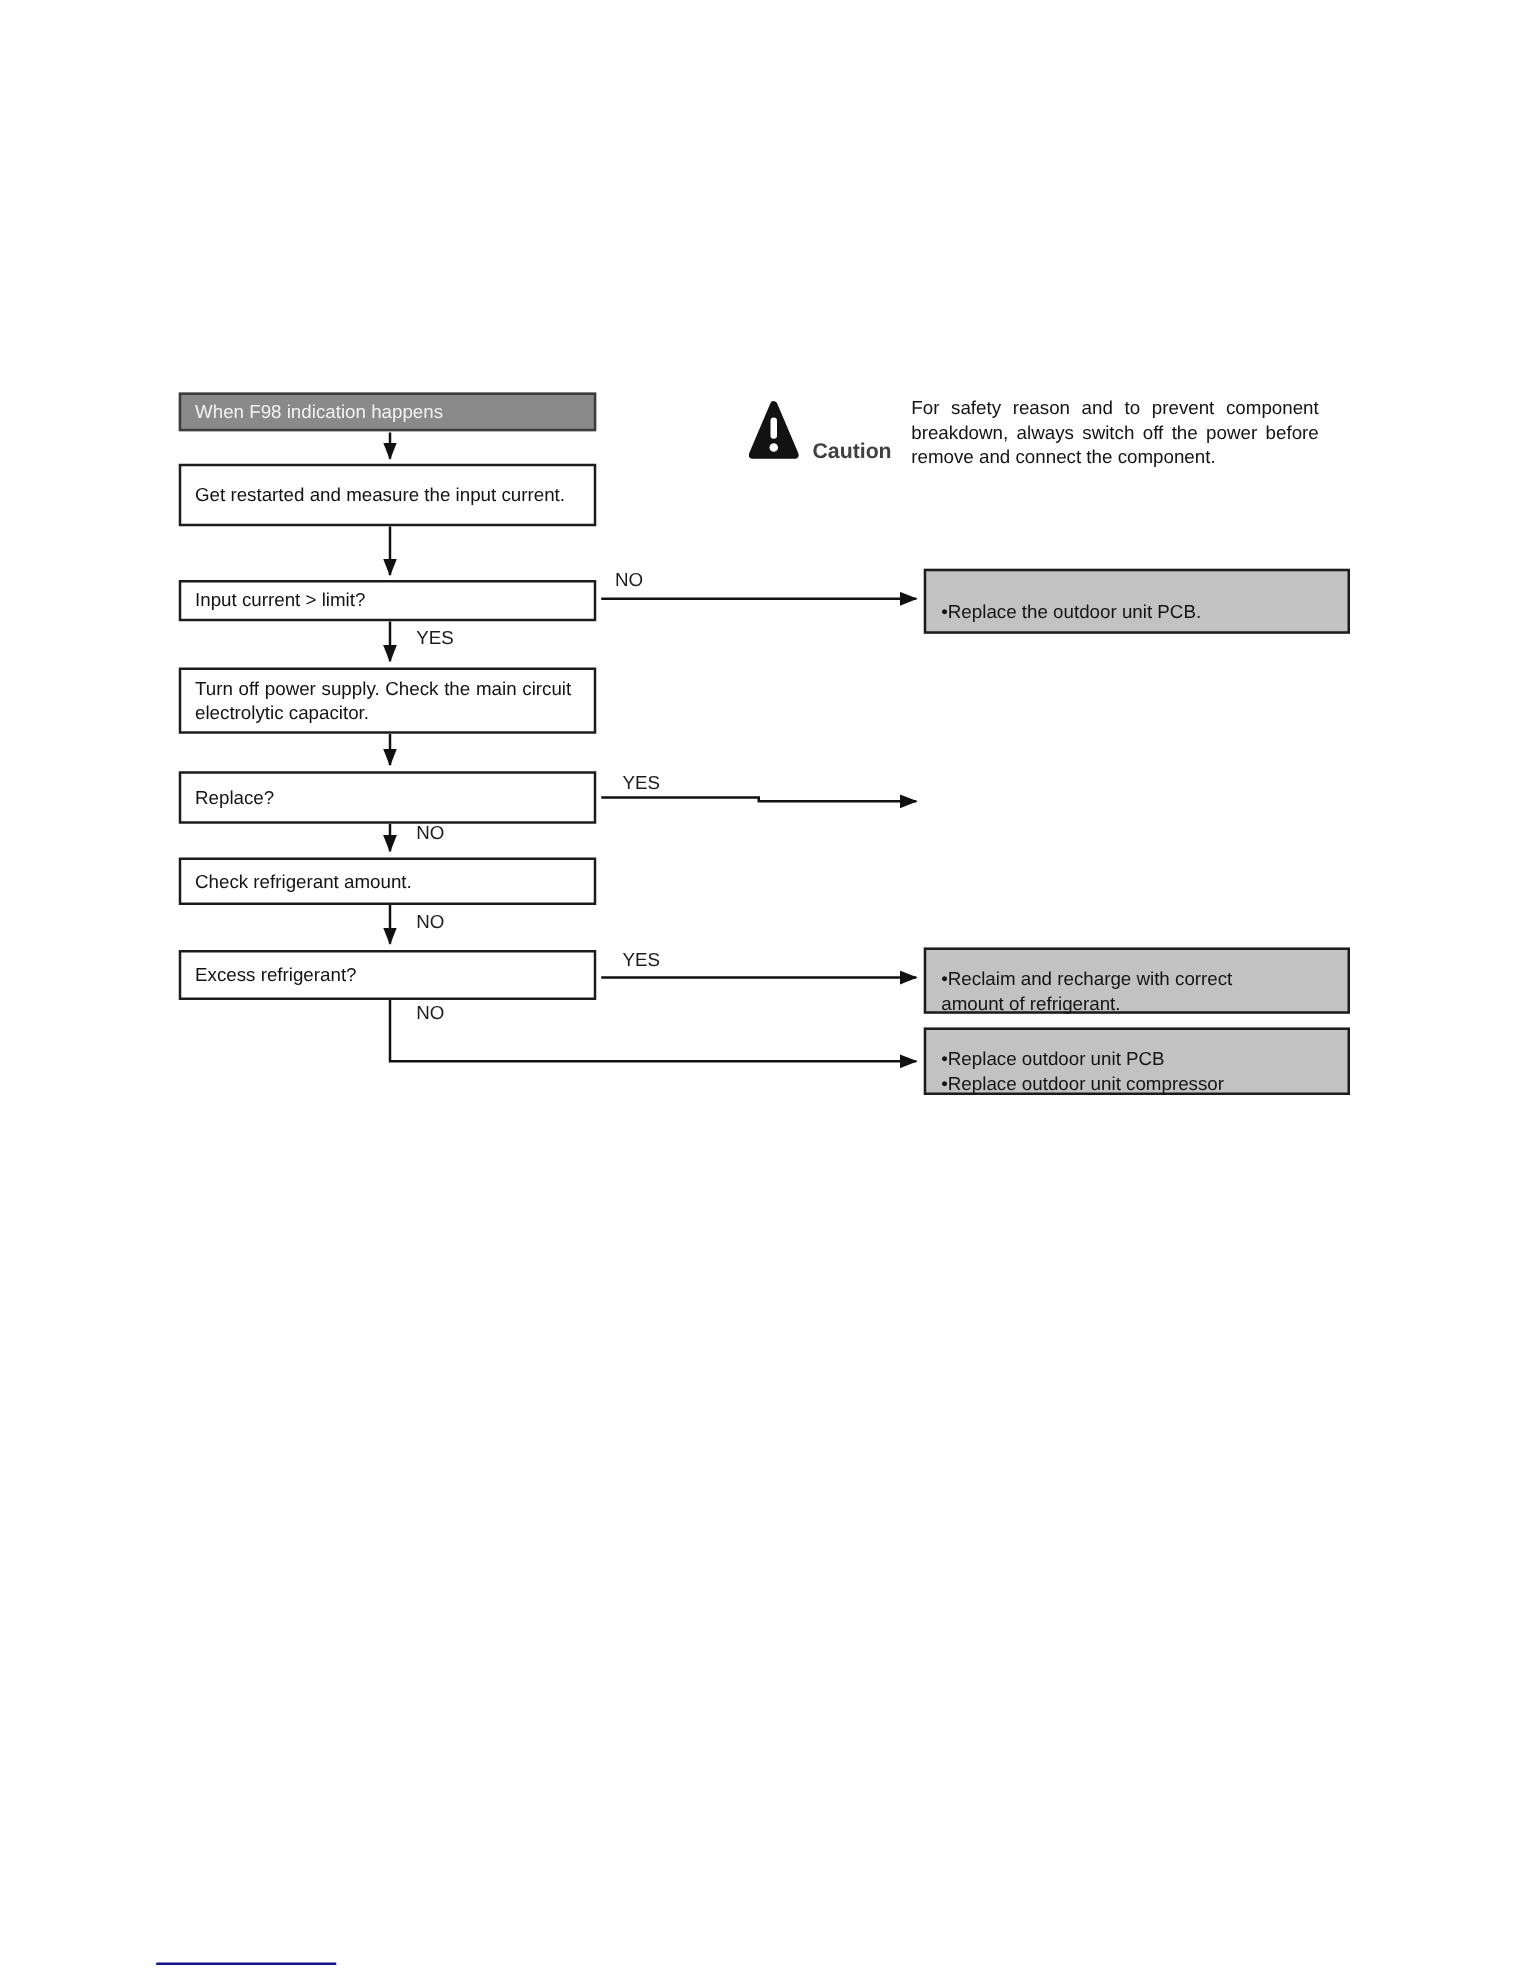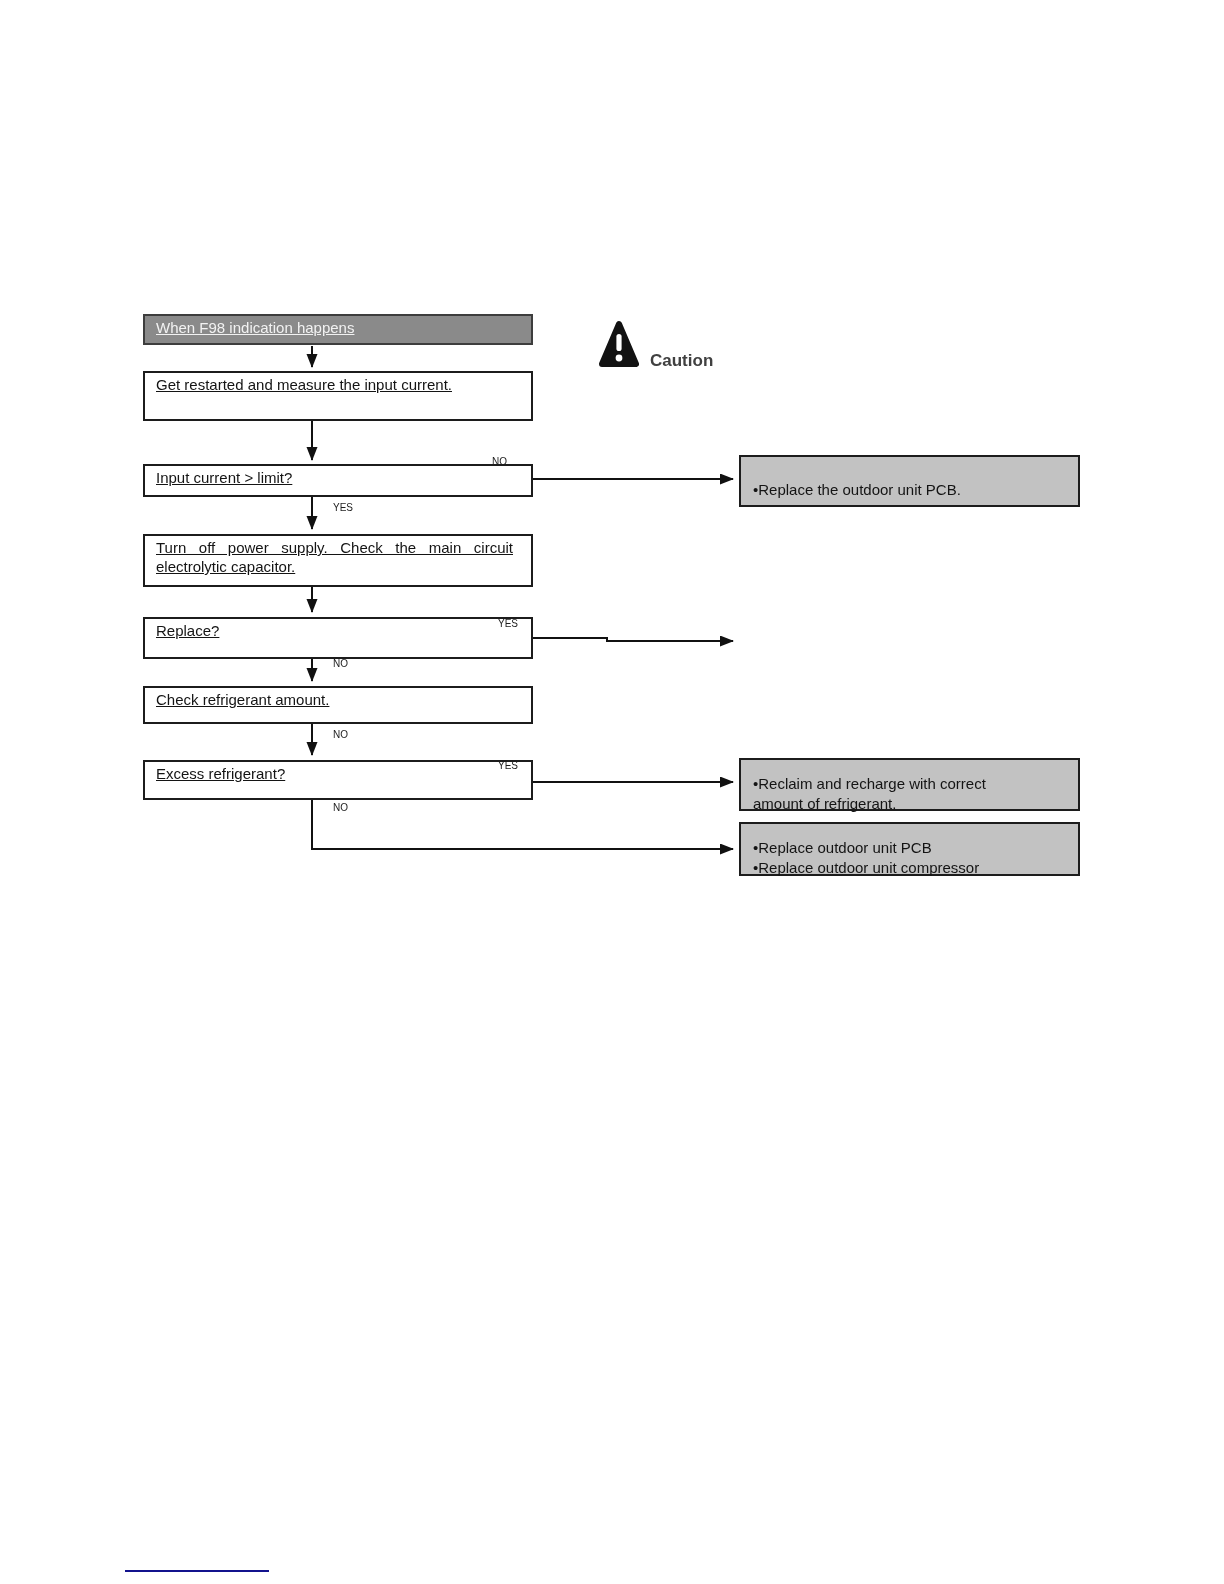--- a/index.html
+++ b/index.html
@@ -5,24 +5,24 @@
   html,body { margin:0; padding:0; background:#ffffff; }
   .page {
     position:relative; width:1224px; height:1584px; background:#ffffff;
     font-family:"Liberation Sans","DejaVu Sans",sans-serif; color:#111;
     overflow:hidden;
   }
   .arrows { position:absolute; left:0; top:0; pointer-events:none; }
 
   
   .node {
-    position:absolute; left:143px; width:390px; box-sizing:border-box;
+    position:absolute; left:143px; width:334px; box-sizing:border-box;
     background:#ffffff; border:2px solid #1c1c1c;
-    display:flex; 
-    font-size:15px; line-height:19px; color:#141414;text-decoration:underline;
+    display:flex; align-items:center;
+    font-size:15px; line-height:19px; color:#141414;
   }
   .node .txt { padding:2px 18px 2px 11px; text-align:justify; }
   .node.single .txt { text-align:left; }
   #node-start {
     top:314px; height:31px; background:#8a8a8a; border:2px solid #3d3d3d;
     color:#f2f2f2;
   }
   #node-start .txt { text-align:left; padding-left:11px; }
   #node-restart { top:371px; height:50px; }
   #node-input   { top:464px; height:33px; }
@@ -37,21 +37,21 @@
     background:#c2c2c2; border:2px solid #1c1c1c;
     display:flex; flex-direction:column; justify-content:center;
     font-size:15px; line-height:20px; color:#141414; padding:20px 10px 2px 12px;
   }
   #r1 { top:455px; height:52px; }
   #r2 { top:612px; height:57px; }
   #r3 { top:758px; height:53px; }
   #r4 { top:822px; height:54px; }
 
   
-  .bl { position:absolute; font-size:10px; color:#1d1d1d; }
+  .bl { position:absolute; font-size:15px; color:#1d1d1d; }
   #bl-input-no   { left:492px; top:456px; }
   #bl-input-yes  { left:333px; top:502px; }
   #bl-normal-yes { left:498px; top:618px; }
   #bl-normal-no  { left:333px; top:658px; }
   #bl-check-no   { left:333px; top:729px; }
   #bl-excess-yes { left:498px; top:760px; }
   #bl-excess-no  { left:333px; top:802px; }
 
   
   #caution-icon  { position:absolute; left:599px; top:320px; width:40px; height:50px; }
@@ -141,16 +141,17 @@
   </div>
 
   <div id="caution-icon">
     <svg width="40" height="50" viewBox="0 0 40 50">
       <path d="M20 4 L37 44 L3 44 Z" fill="#121212" stroke="#121212" stroke-width="6" stroke-linejoin="round"></path>
       <rect x="17.4" y="14" width="5.2" height="17" rx="2.6" fill="#ffffff"></rect>
       <circle cx="20" cy="38" r="3.4" fill="#ffffff"></circle>
     </svg>
   </div>
   <div id="caution-label">Caution</div>
+  <div id="caution-text">For safety reason and to prevent component breakdown, always switch off the power before remove and connect the component.</div>
 
   <div id="footnote-rule"></div>
 
 </div>
 
 </body></html>

